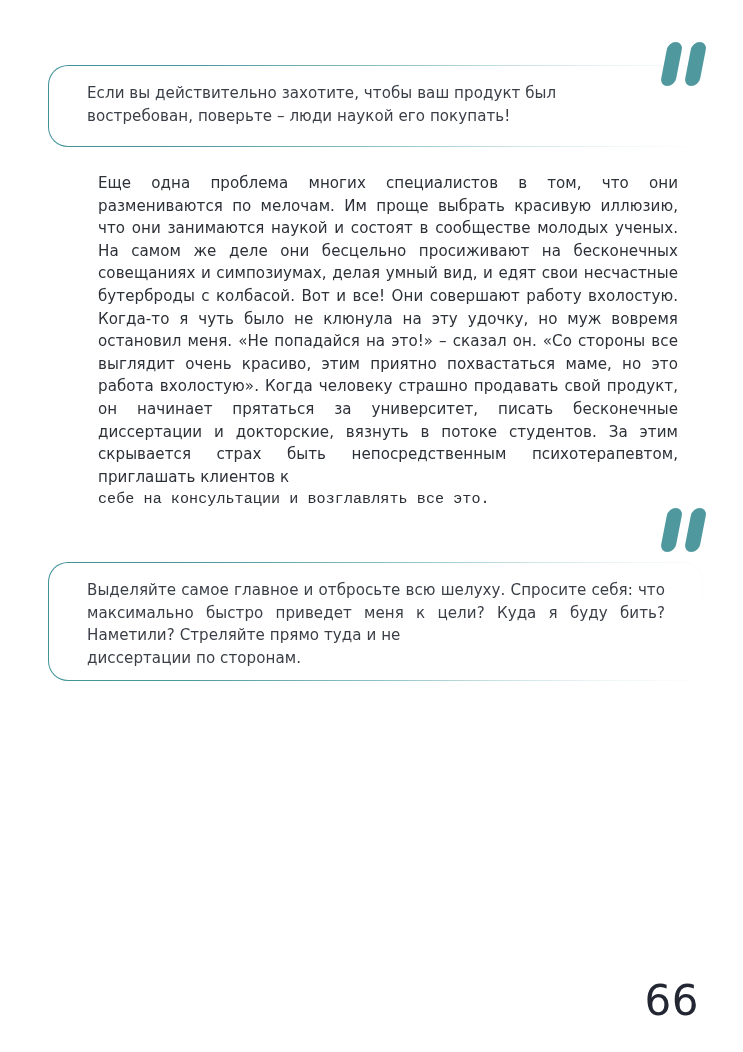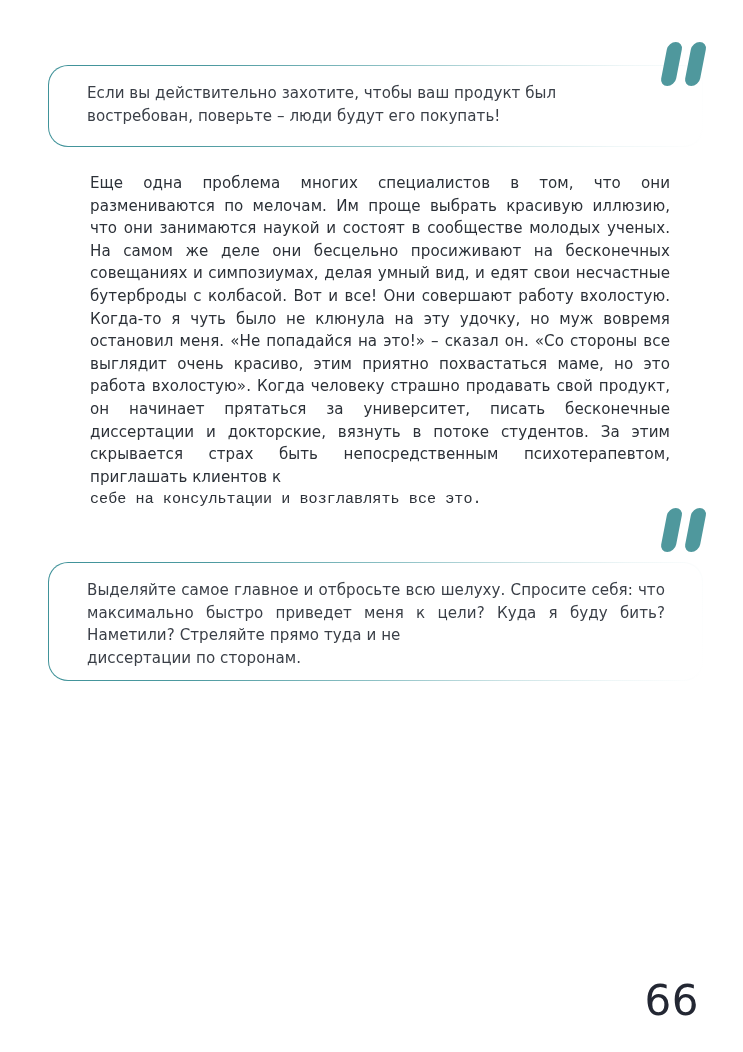--- a/index.html
+++ b/index.html
@@ -111,21 +111,21 @@
 
   #quote-mark-bottom {
     left: 659px;
     top: 508px;
   }
 
   
 
   #body-paragraph {
     position: absolute;
-    left: 90px;
+    left: 98px;
     top: 172px;
     width: 580px;
     color: #2c3138;
     font-size: 15.1px;
     line-height: 22.6px;
     text-align: justify;
     text-justify: inter-word;
     letter-spacing: 0.05px;
   }
 
@@ -145,21 +145,21 @@
     line-height: 1;
     letter-spacing: 0.5px;
   }
 </style>
 </head>
 <body>
 
 <div class="page">
 
   <div class="callout" id="callout-top">
-    <div class="callout-text"><span>Если вы действительно захотите, чтобы ваш продукт был </span><span class="lastline">востребован, поверьте – люди будут его покупать!</span></div>
+    <div class="callout-text"><span>Если вы действительно захотите, чтобы ваш продукт был </span><span class="lastline">востребован, поверьте – люди наукой его покупать!</span></div>
   </div>
 
   <div class="quote-mark" id="quote-mark-top">
     <span class="bar b1"></span>
     <span class="bar b2"></span>
   </div>
 
   <div id="body-paragraph"><span>Еще одна проблема многих специалистов в том, что они размениваются по мелочам. Им проще выбрать красивую иллюзию, что они занимаются наукой и состоят в сообществе молодых ученых. На самом же деле они бесцельно просиживают на бесконечных совещаниях и симпозиумах, делая умный вид, и едят свои несчастные бутерброды с колбасой. Вот и все! Они совершают работу вхолостую. Когда-то я чуть было не клюнула на эту удочку, но муж вовремя остановил меня. «Не попадайся на это!» – сказал он. «Со стороны все выглядит очень красиво, этим приятно похвастаться маме, но это работа вхолостую». Когда человеку страшно продавать свой продукт, он начинает прятаться за университет, писать бесконечные диссертации и докторские, вязнуть в потоке студентов. За этим скрывается страх быть непосредственным психотерапевтом, приглашать клиентов к </span><span class="lastline">себе на консультации и возглавлять все это.</span></div>
 
   <div class="callout" id="callout-bottom">

